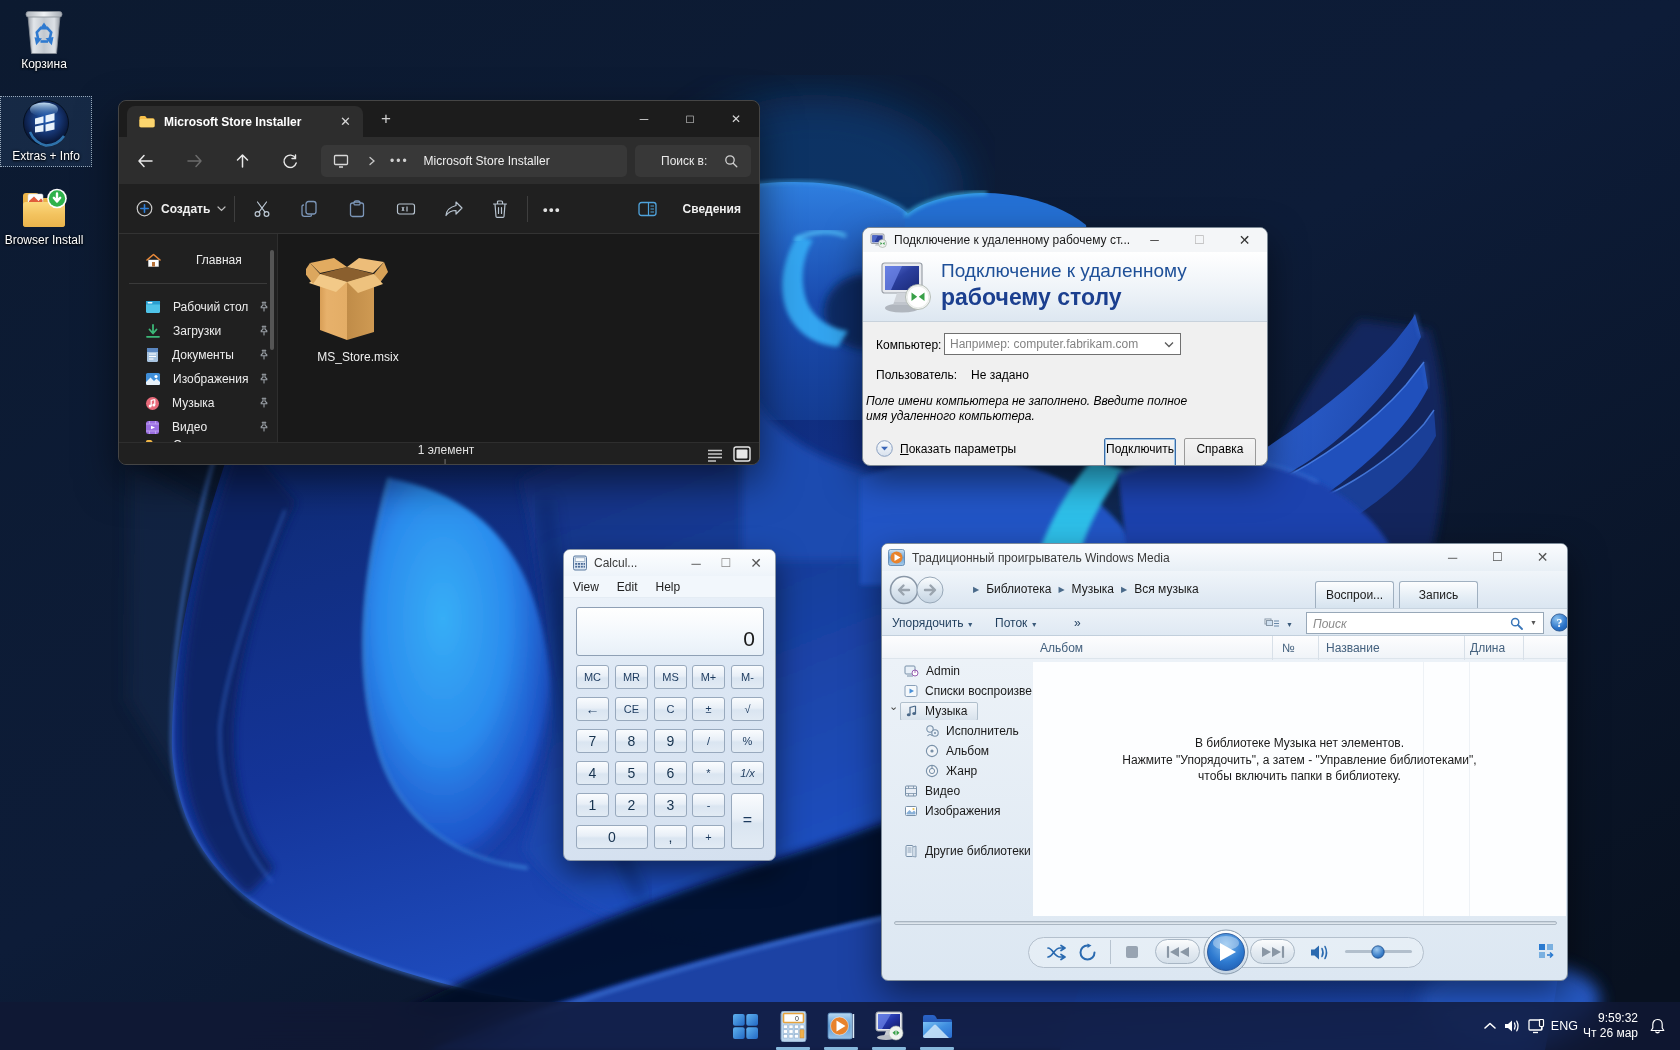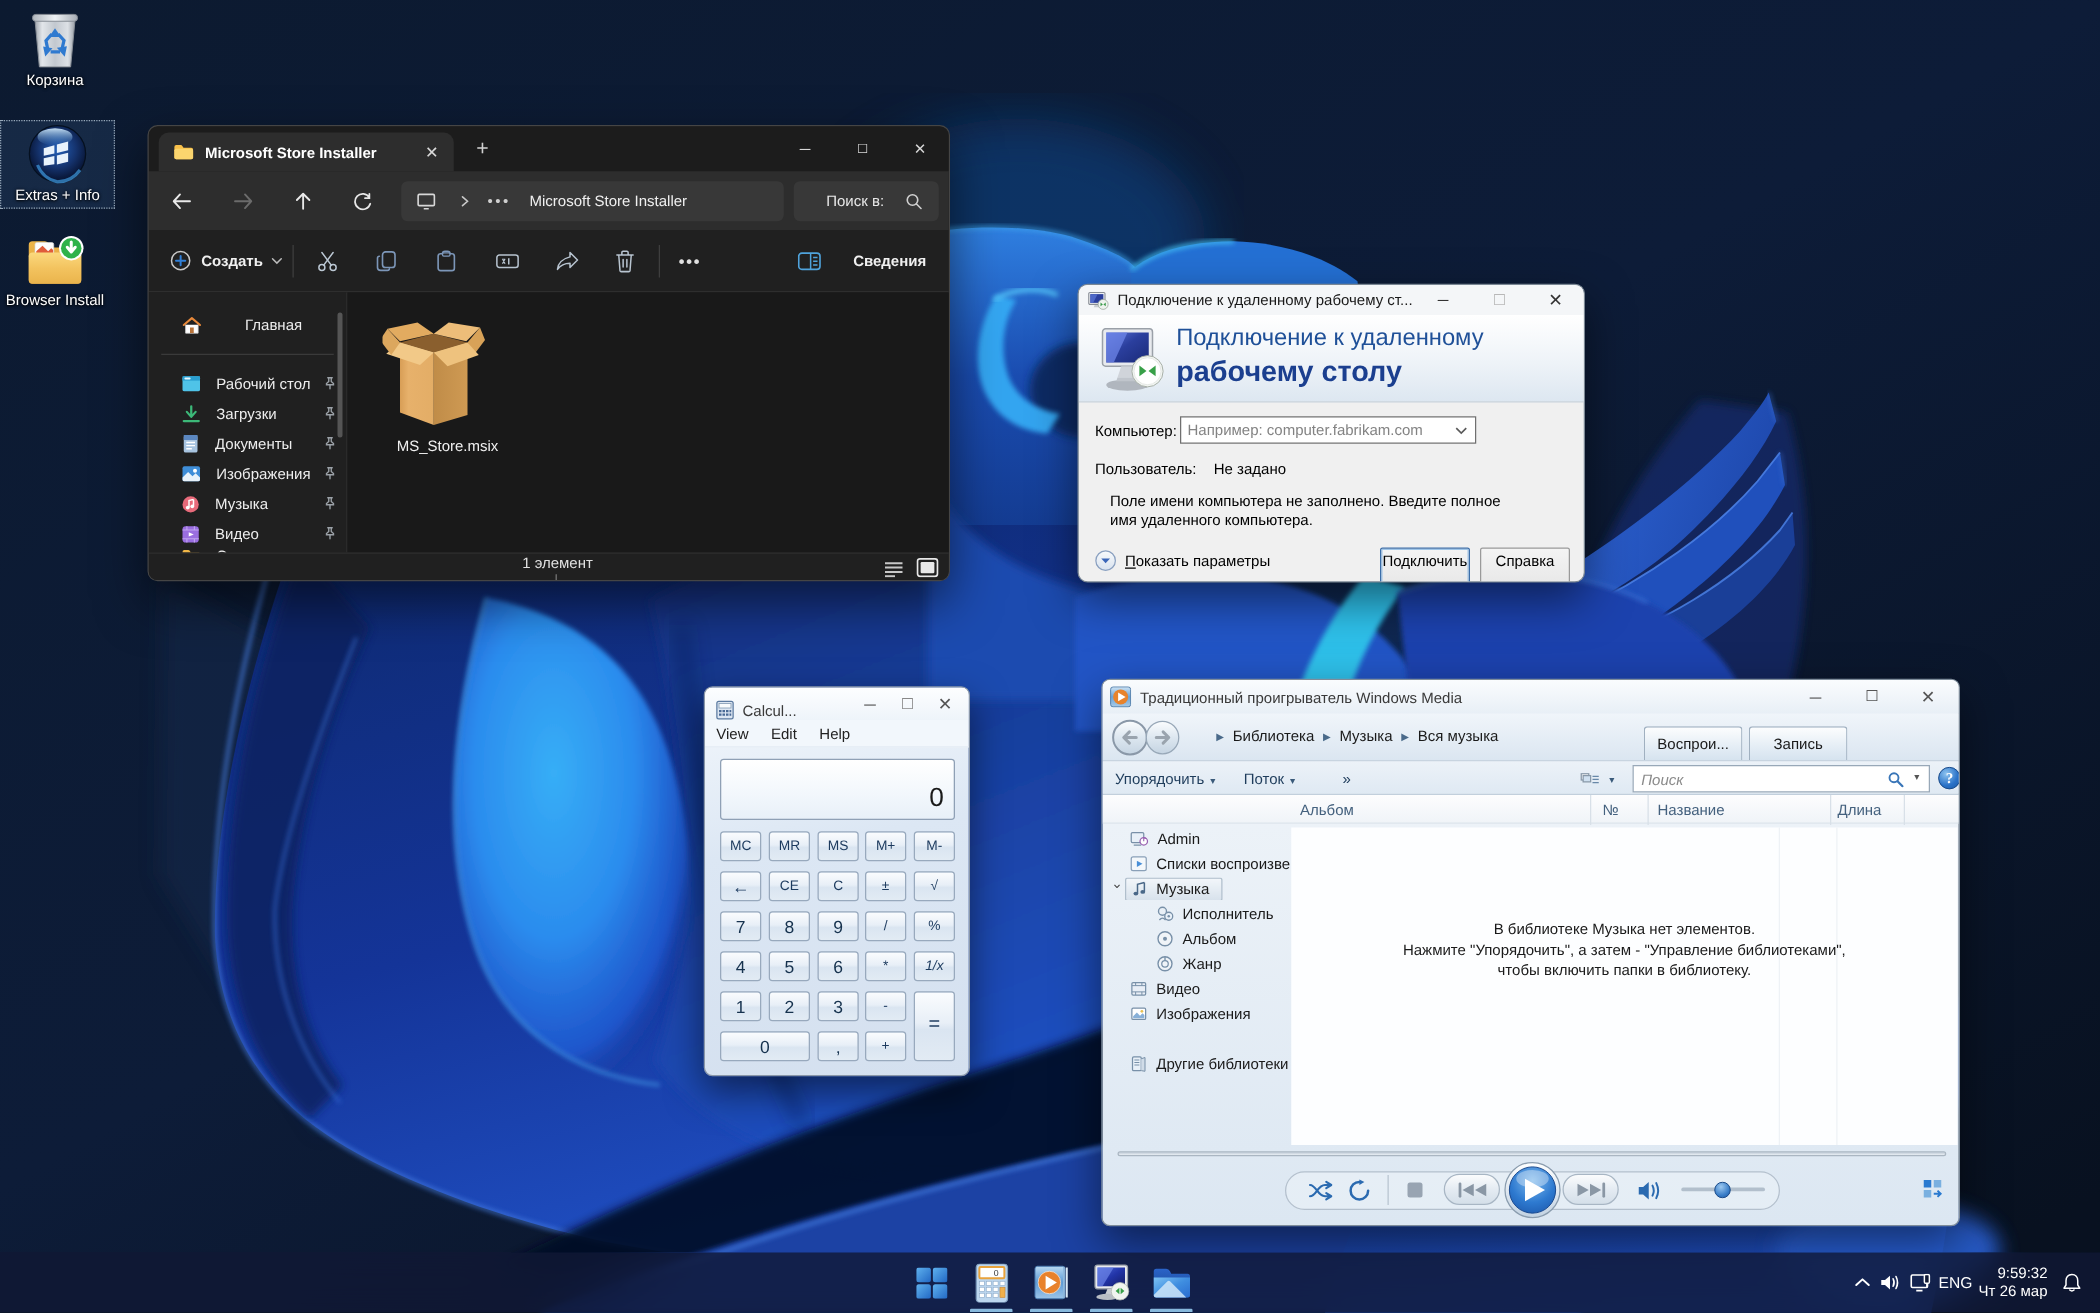--- a/index.html
+++ b/index.html
@@ -47,21 +47,21 @@
 #rh1 { position:absolute; left:78px; top:8px; font-size:19px; color:#1f5098; }
 #rh2 { position:absolute; left:78px; top:32px; font-size:23px; font-weight:bold; color:#1b3f8f; }
 #rbody { font-size:12px; }
 #rbody > div { position:absolute; }
 #rcombo { position:absolute; left:81px; top:105px; width:237px; height:22px; background:#fff; border:1px solid #707070; color:#838383; padding:3px 0 0 5px; }
 #rshowbtn { position:absolute; left:13px; top:212px; }
 #rshowtxt { position:absolute; left:37px; top:214px; }
 .rbtn { position:absolute; top:210px; width:72px; height:35px; background:linear-gradient(#f4f4f4,#e6e6e6); border:1px solid #9a9a9a; border-radius:2px; text-align:center; padding-top:3px; }
 
 #calc { position:absolute; left:563px; top:549px; width:213px; height:312px; background:linear-gradient(170deg,#f4f8fc,#dce7f4 40%,#d4e0ef); border:1px solid #8a97a8; border-radius:7px; box-shadow:0 12px 30px rgba(0,0,0,.5); overflow:hidden; font-size:12px; }
-#ctitle { height:26px; display:flex; align-items:flex-end; position:relative; background:linear-gradient(#fdfeff,#eef4fa); }
+#ctitle { height:26px; display:flex; align-items:center; position:relative; background:linear-gradient(#fdfeff,#eef4fa); }
 #ccapt { position:absolute; right:4px; top:0; height:26px; display:flex; }
 .ccb { width:30px; height:26px; display:flex; align-items:center; justify-content:center; color:#555; font-size:12px; }
 #cmenu { height:22px; display:flex; align-items:center; color:#222; background:#f2f7fc; border-bottom:1px solid #e4ecf4; }
 #cmenu span { margin-left:8px; padding:0 5px; }
 #cmenu span:first-child { margin-left:4px; }
 #cdisp { margin:9px 11px 0 12px; height:49px; background:linear-gradient(#ffffff,#f2f7fc 60%,#e8f0f8); border:1px solid #8fa0b5; border:1px solid #8fa0b5; border-radius:3px; text-align:right; font-size:21px; color:#1a1a1a; padding:20px 8px 0 0; line-height:22px; }
 #ckeys { position:relative; margin-top:9px; }
 .ck { position:absolute; width:33px; height:24px; background:linear-gradient(#fafcfe,#e8eff7 45%,#dae5f1 55%,#e2ebf4); border:1px solid #98a9bd; border-radius:3px; text-align:center; line-height:22px; color:#1c3a5e; font-size:11px; }
 .cd { font-size:14px; color:#16324e; }
 
@@ -563,21 +563,21 @@
   </div>
   <div id="rbody">
     <div style="position:absolute;left:13px;top:110px;">Компьютер:</div>
     <div id="rcombo">Например: computer.fabrikam.com
       <svg style="position:absolute;right:6px;top:7px;" width="10" height="7" viewBox="0 0 10 7">
             <path d="M1,1.5 L5,5.5 L9,1.5" stroke="#5a5a5a" stroke-width="1.3" fill="none"></path>
           </svg>
     </div>
     <div style="position:absolute;left:13px;top:140px;">Пользователь:</div>
     <div style="position:absolute;left:108px;top:140px;">Не задано</div>
-    <div style="position:absolute;left:25px;top:166px;line-height:15px;">Поле имени компьютера не заполнено. Введите полное<br>имя удаленного компьютера.</div>
+    <div style="position:absolute;left:3px;top:166px;line-height:15px;font-style:italic;">Поле имени компьютера не заполнено. Введите полное<br>имя удаленного компьютера.</div>
     <svg id="rshowbtn" width="17" height="17" viewBox="0 0 17 17">
       <defs>
             <linearGradient id="rbg1" x1="0" y1="0" x2="0" y2="1">
               <stop offset="0" stop-color="#f8fafc"></stop>
               <stop offset="1" stop-color="#d8e2ee"></stop>
             </linearGradient>
           </defs>
       <circle cx="8.5" cy="8.5" r="7.8" fill="url(#rbg1)" stroke="#8aa0c0" stroke-width="1"></circle>
       <path d="M5,6.8 L12,6.8 L8.5,10.6 Z" fill="#3a66b8"></path>
     </svg>

